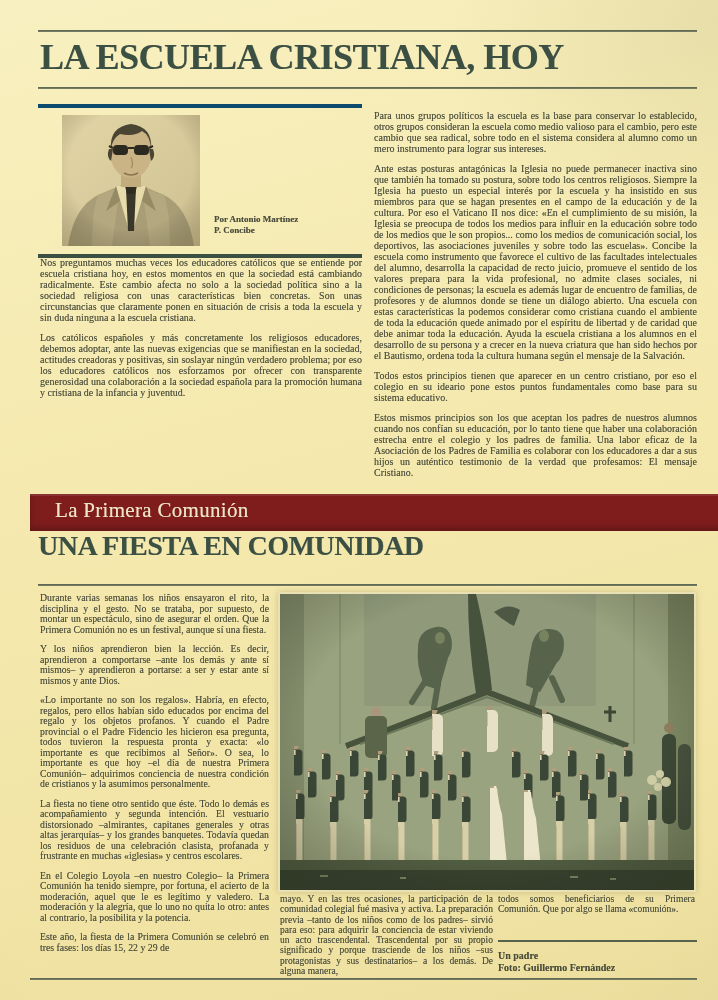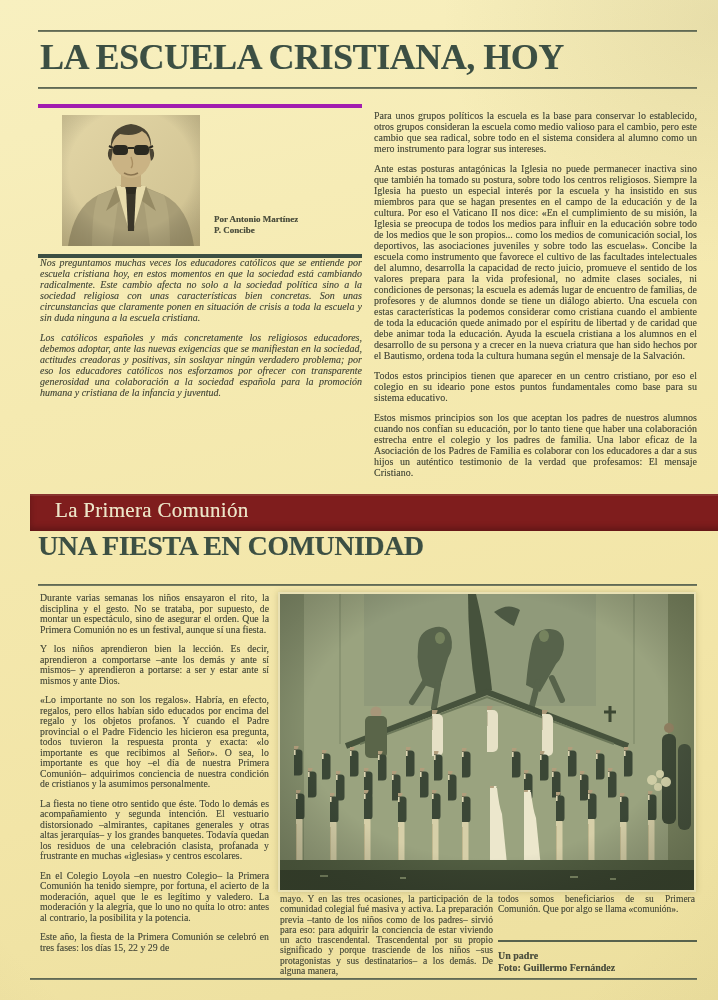--- a/index.html
+++ b/index.html
@@ -18,21 +18,21 @@
     letter-spacing:-.5px;white-space:nowrap;
     text-shadow:.4px .4px 0 rgba(60,79,67,.35);
   }
   .col{position:absolute;color:#4b4e3d;}
   .col p{margin:0 0 9px;text-align:justify;}
   .a1{font-size:10px;line-height:11px;}
   .a2l{font-size:9.8px;line-height:10.5px;}
   .cap{font-size:9.5px;line-height:10.3px;}
   .col p, .byline, .sig-block{text-shadow:0 0 .35px rgba(75,78,61,.55);}
   .author-box{position:absolute;left:38px;top:104px;width:324px;height:146px;
-    border-top:4px solid #a21caf;border-bottom:4px solid #3c4f43;}
+    border-top:4px solid #0c4a6e;border-bottom:4px solid #3c4f43;}
   .byline{position:absolute;left:176px;top:106px;font-size:9px;font-weight:700;
     color:#4b4e3d;line-height:11px;}
   .banner{position:absolute;left:30px;top:494px;width:715px;height:37px;background:#7f1d1d;
     box-shadow:inset 0 2px 0 rgba(236,229,200,.12), inset 0 -3px 6px rgba(0,0,0,.25);}
   .banner span{position:absolute;left:25px;top:4px;font-size:21px;color:#ece5c8;
     letter-spacing:.3px;text-shadow:0 0 .5px rgba(236,229,200,.6);}
   .photo-frame{position:absolute;border:2px solid #e9e1b4;box-shadow:0 0 6px rgba(90,85,40,.25);}
   .sig-block{position:absolute;left:498px;top:940px;width:199px;color:#4b4e3d;}
   .sig-block .sig-rule{height:2px;background:#57624d;margin-bottom:8px;}
   .sig-block div{text-align:left;font-weight:700;font-size:10px;line-height:12px;}
@@ -85,21 +85,21 @@
     <path d="M69,42 q3,8 0,11" stroke="#a98f62" stroke-width="1.4" fill="none"></path>
     <path d="M62,58 q7,4 14,0" stroke="#8a744f" stroke-width="1.6" fill="none"></path>
     <rect width="138" height="131" fill="url(#pvig)"></rect>
   </svg>
   <div class="byline">
     <div>Por Antonio Martínez</div>
     <div>P. Concibe</div>
   </div>
 </div>
 
-<div class="col a1" style="left:40px;top:257px;width:322px;font-style:italic;">
+<div class="col a1" style="left:40px;top:257px;width:322px;">
   <p>Nos preguntamos muchas veces los educadores católicos que se entiende por escuela cristiana hoy, en estos momentos en que la sociedad está cambiando radicalmente. Este cambio afecta no solo a la sociedad política sino a la sociedad religiosa con unas características bien concretas. Son unas circunstancias que claramente ponen en situación de crisis a toda la escuela y sin duda ninguna a la escuela cristiana.</p>
   <p>Los católicos españoles y más concretamente los religiosos educadores, debemos adoptar, ante las nuevas exigencias que se manifiestan en la sociedad, actitudes creadoras y positivas, sin soslayar ningún verdadero problema; por eso los educadores católicos nos esforzamos por ofrecer con transparente generosidad una colaboración a la sociedad española para la promoción humana y cristiana de la infancia y juventud.</p>
 </div>
 
 <div class="col a1" style="left:374px;top:110px;width:323px;">
   <p>Para unos grupos políticos la escuela es la base para conservar lo establecido, otros grupos consideran la escuela como medio valioso para el cambio, pero este cambio que sea radical, sobre todo en el sistema considera al alumno como un mero instrumento para lograr sus intereses.</p>
   <p>Ante estas posturas antagónicas la Iglesia no puede permanecer inactiva sino que también ha tomado su postura, sobre todo los centros religiosos. Siempre la Iglesia ha puesto un especial interés por la escuela y ha insistido en sus miembros para que se hagan presentes en el campo de la educación y de la cultura. Por eso el Vaticano II nos dice: «En el cumplimiento de su misión, la Iglesia se preocupa de todos los medios para influir en la educación sobre todo de los medios que le son propios... como los medios de comunicación social, los deportivos, las asociaciones juveniles y sobre todo las escuelas». Concibe la escuela como instrumento que favorece el cultivo de las facultades intelectuales del alumno, desarrolla la capacidad de recto juicio, promueve el sentido de los valores prepara para la vida profesional, no admite clases sociales, ni condiciones de personas; la escuela es además lugar de encuentro de familias, de profesores y de alumnos donde se tiene un diálogo abierto. Una escuela con estas características la podemos considerar como cristiana cuando el ambiente de toda la educación quede animado por el espíritu de libertad y de caridad que debe animar toda la educación. Ayuda la escuela cristiana a los alumnos en el desarrollo de su persona y a crecer en la nueva criatura que han sido hechos por el Bautismo, ordena toda la cultura humana según el mensaje de la Salvación.</p>
   <p>Todos estos principios tienen que aparecer en un centro cristiano, por eso el colegio en su ideario pone estos puntos fundamentales como base para su sistema educativo.</p>
   <p>Estos mismos principios son los que aceptan los padres de nuestros alumnos cuando nos confían su educación, por lo tanto tiene que haber una colaboración estrecha entre el colegio y los padres de familia. Una labor eficaz de la Asociación de los Padres de Familia es colaborar con los educadores a dar a sus hijos un auténtico testimonio de la verdad que profesamos: El mensaje Cristiano.</p>
 </div>

